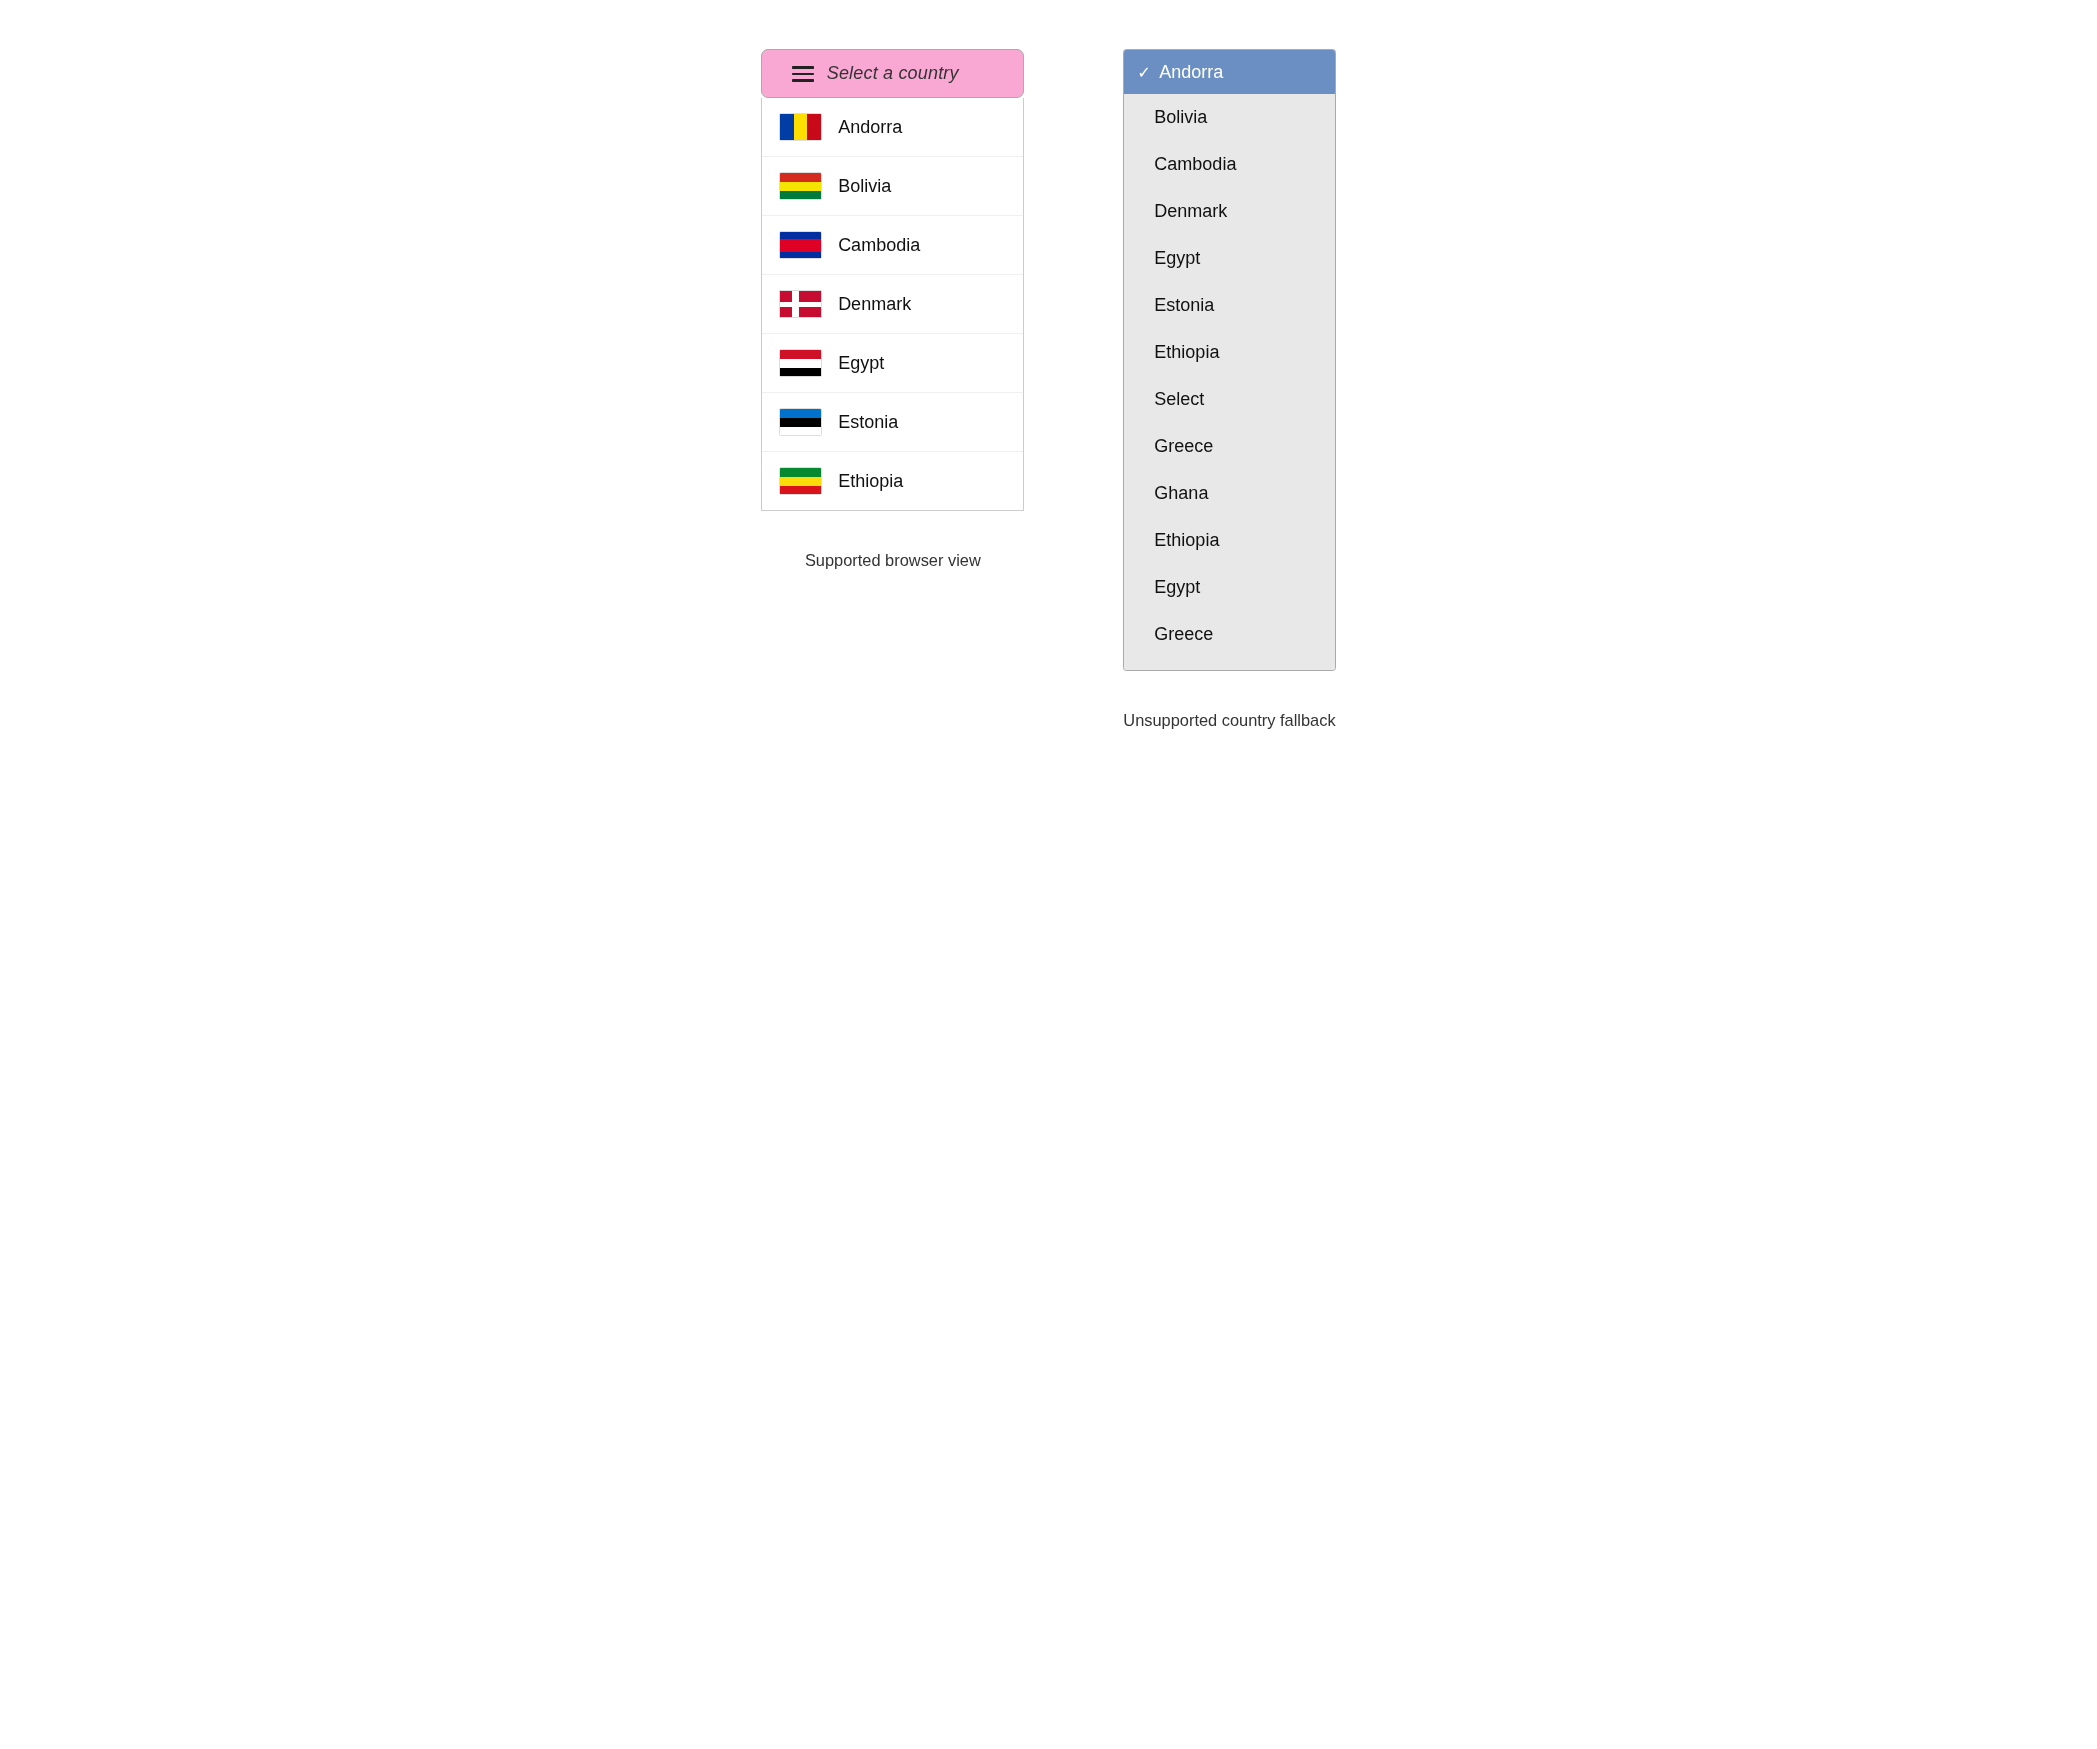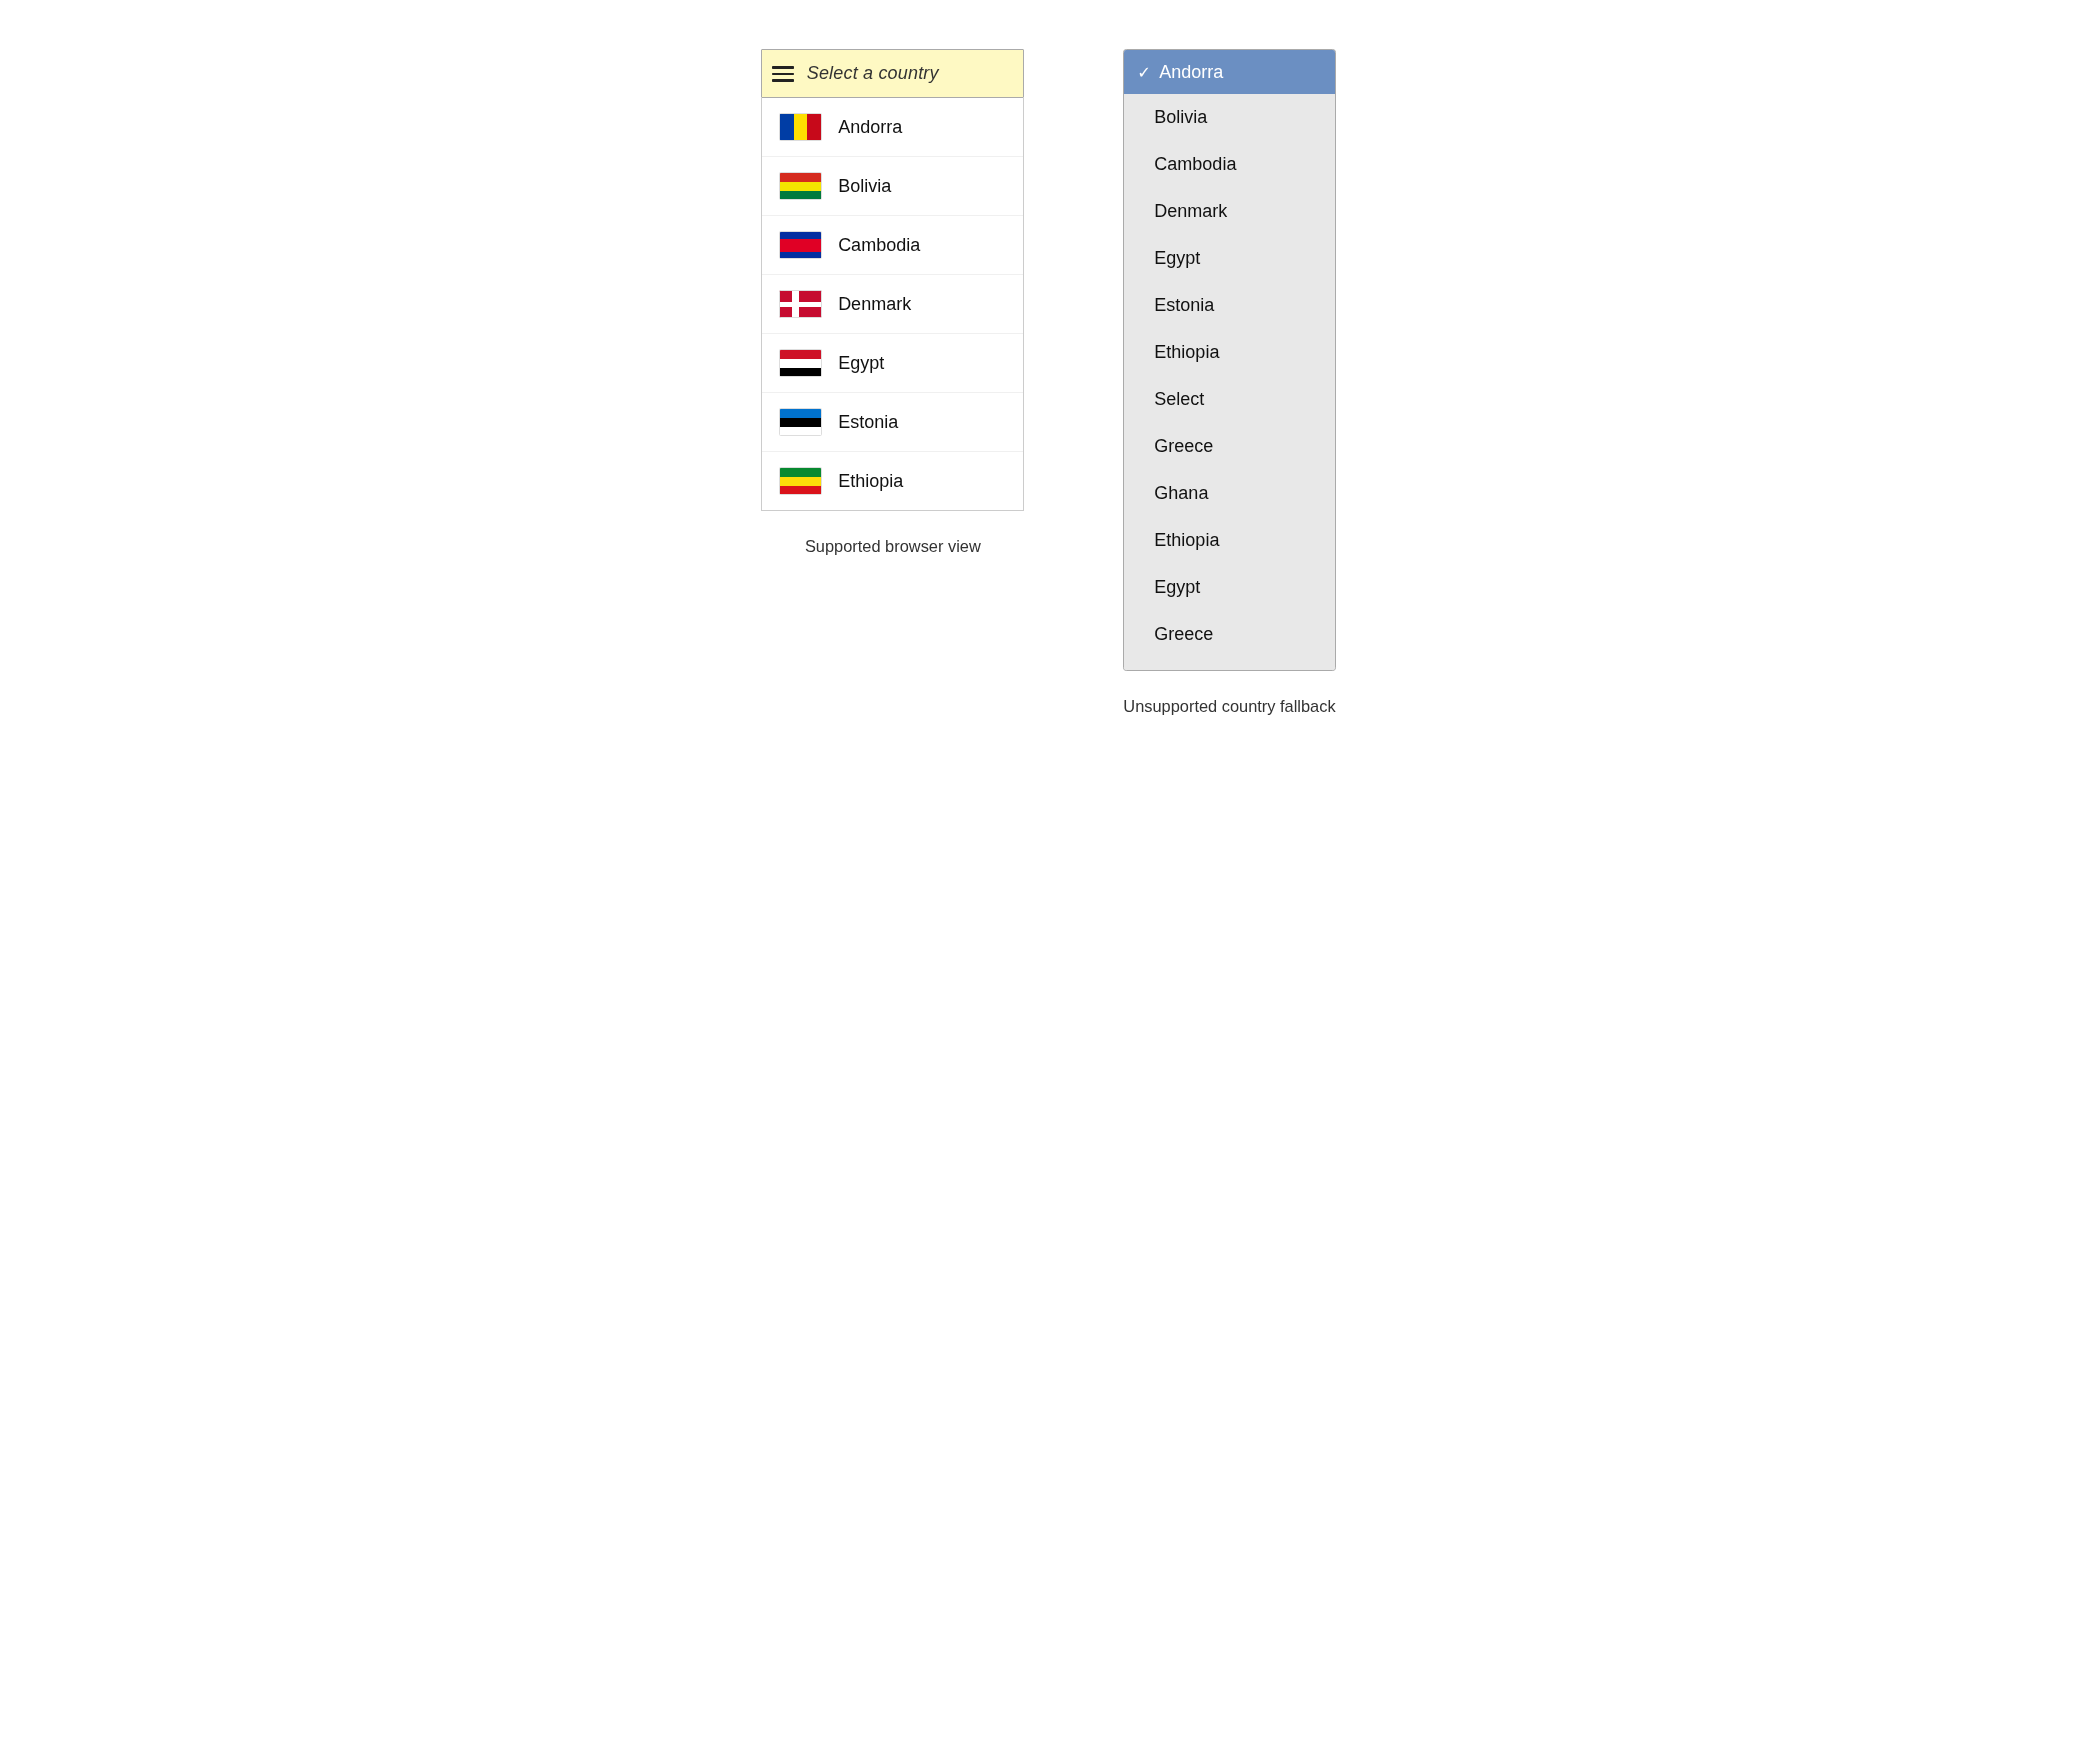--- a/index.html
+++ b/index.html
@@ -31,23 +31,23 @@
 
     .custom-select-container {
       width: 263px;
     }
 
     .custom-select-trigger {
       display: flex;
       align-items: center;
       gap: 13px;
       border: 1.2px solid #aaa;
-      border-radius: 1px;
-      padding: 13px 10px;
-      background: #fef9c3;
+      border-radius: 7px;
+      padding: 13px 30px;
+      background: #f9a8d4;
       cursor: pointer;
     }
 
     .hamburger-icon {
       display: flex;
       flex-direction: column;
       gap: 4.1px;
       flex-shrink: 0;
     }
 
@@ -110,21 +110,21 @@
       border-radius: 1.6px;
     }
 
     .country-name {
       font-size: 18px;
       color: #111;
       font-weight: 400;
     }
 
     .panel-label {
-      margin-top: 26px;
+      margin-top: 40px;
       font-size: 16.4px;
       color: #333;
       text-align: center;
     }
 
     
     
     .flag-andorra { background: linear-gradient(to right, #003DA5 33.3%, #FEDF00 33.3% 66.6%, #C7091A 66.6%); }
 
     

